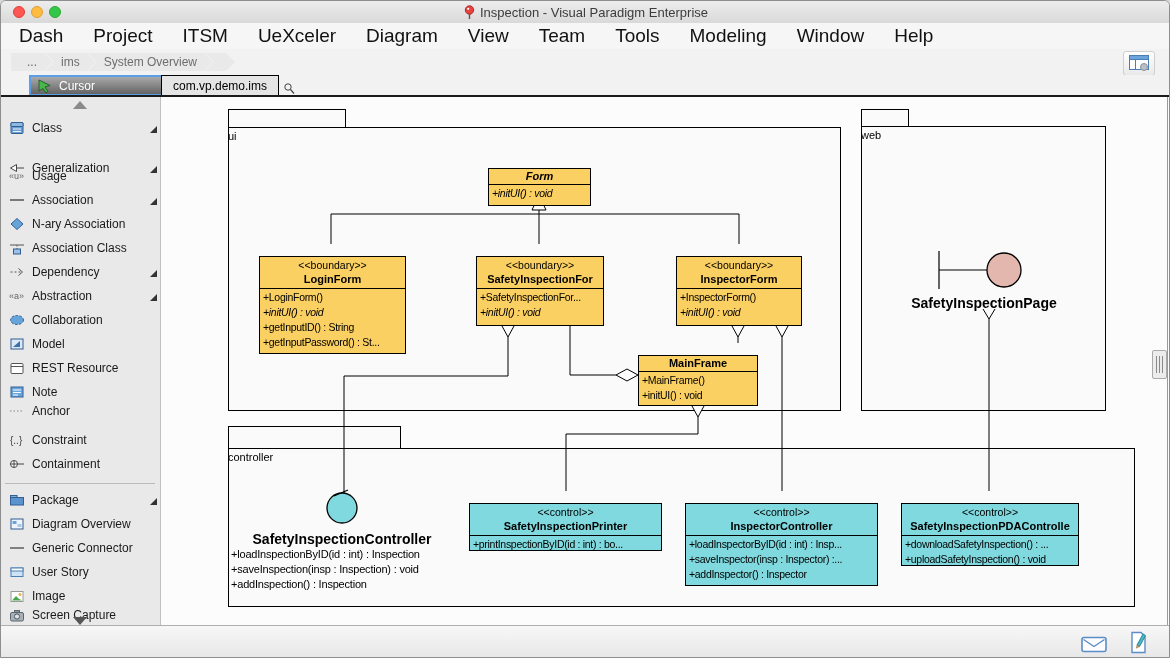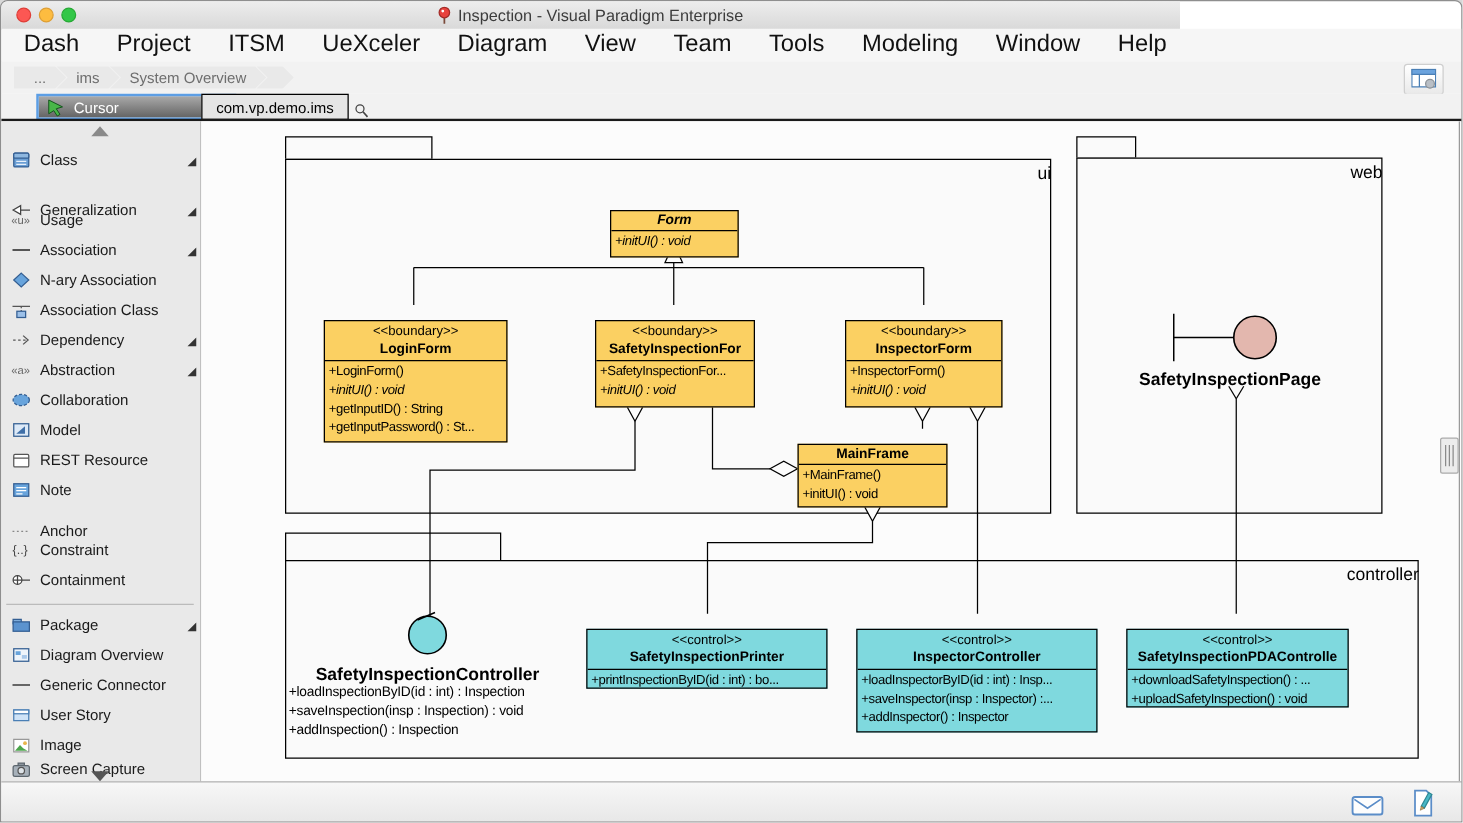--- a/index.html
+++ b/index.html
@@ -1,19 +1,19 @@
 <!DOCTYPE html>
 <html style="--boundary-fill: #FBD062; --control-fill: #7FD9DE; --page-fill: #E3B7AE; --accent: #5C9EE5;"><head>
 <meta charset="utf-8">
 <style>
   html,body{margin:0;padding:0;background:#d8d8d8;font-family:"Liberation Sans",sans-serif;}
   #app{position:relative;width:1170px;height:658px;background:#fff;border:1px solid #8e8e8e;
        border-radius:6px 6px 0 0;overflow:hidden;box-sizing:border-box;}
   
-  .titlebar{position:absolute;left:0;top:0;width:943px;height:22px;
+  .titlebar{position:absolute;left:0;top:0;width:1170px;height:22px;
             background:linear-gradient(#ededed,#d9d9d9);border-bottom:1px solid #bfbfbf;}
   .tl{position:absolute;top:5px;width:12px;height:12px;border-radius:50%;box-sizing:border-box;}
   .tl.red{left:12px;background:#fc5753;border:1px solid #df3e37;}
   .tl.yel{left:30px;background:#fdbc40;border:1px solid #de9f34;}
   .tl.grn{left:48px;background:#33c748;border:1px solid #27aa35;}
   .tcenter{position:absolute;left:0;top:0;width:100%;height:22px;display:flex;align-items:center;
            justify-content:center;gap:5px;font-size:13px;color:#3c3c3c;}
   
   .menubar{position:absolute;left:0;top:22px;width:1170px;height:26px;background:#f6f6f6;
            display:flex;align-items:center;gap:30px;padding-left:18px;box-sizing:border-box;
@@ -53,21 +53,21 @@
   .prow{position:absolute;left:0;width:160px;height:24px;display:flex;align-items:center;gap:7px;
         padding-left:8px;box-sizing:border-box;font-size:12px;color:#1a1a1a;}
   .picon{width:16px;height:16px;flex:0 0 16px;display:inline-block;}
   .plabel{white-space:nowrap;}
   .sub{position:absolute;right:4px;top:10px;width:0;height:0;
        border-bottom:7px solid #333;border-left:7px solid transparent;}
   .pdivider{position:absolute;left:4px;top:386px;width:150px;height:1px;background:#bbb;}
   
   .canvas{position:absolute;left:160px;top:96px;width:1010px;height:528px;background:#fcfcfc;overflow:hidden;}
   .pkg-tab,.pkg-body{position:absolute;border:1px solid #000;background:#fafafa;box-sizing:border-box;}
-  .pkg-label{position:absolute;font-size:14px;color:#000;text-align:right;z-index:3;}
+  .pkg-label{position:absolute;font-size:11px;color:#000;text-align:left;z-index:3;}
   .wires{position:absolute;left:0;top:0;z-index:2;}
   .uml{position:absolute;border:1px solid #000;box-sizing:border-box;overflow:hidden;z-index:3;
        font-size:10.5px;color:#000;margin-top:12px;}
   .uml.boundary{background:var(--boundary-fill,#fbd062);}
   .uml.control{background:var(--control-fill,#7fd9de);}
   .uhead{border-bottom:1px solid #000;text-align:center;padding:2px 2px 1px;}
   .stereo{font-size:10.5px;line-height:13px;}
   .cname{font-weight:bold;font-size:11px;line-height:15px;white-space:nowrap;overflow:hidden;}
   .cname.abstract{font-style:italic;}
   .ubody{padding:1px 0;}
@@ -249,21 +249,21 @@
     <div class="prow" style="top:283px">
       <span class="picon"><svg width="16" height="16">
         <rect x="2" y="3" width="12" height="10" style="fill:#68a4dc;stroke:#335e92"></rect>
         <line x1="4" y1="6" x2="12" y2="6" style="stroke:#fff"></line>
         <line x1="4" y1="8.5" x2="12" y2="8.5" style="stroke:#fff"></line>
         <line x1="4" y1="11" x2="9" y2="11" style="stroke:#fff"></line>
           </svg></span>
       <span class="plabel">Note</span>
     </div>
 
-    <div class="prow" style="top:316px">
+    <div class="prow" style="top:302px">
       <span class="picon"><svg width="16" height="16">
         <line x1="1" y1="8" x2="15" y2="8" style="stroke:#888;stroke-dasharray:1.5,2"></line>
           </svg></span>
       <span class="plabel">Anchor</span>
     </div>
 
     <div class="prow" style="top:331px">
       <span class="picon"><svg width="16" height="16">
         <text x="1" y="11.5" style="font-size:10px;fill:#444">{..}</text>
           </svg></span>

